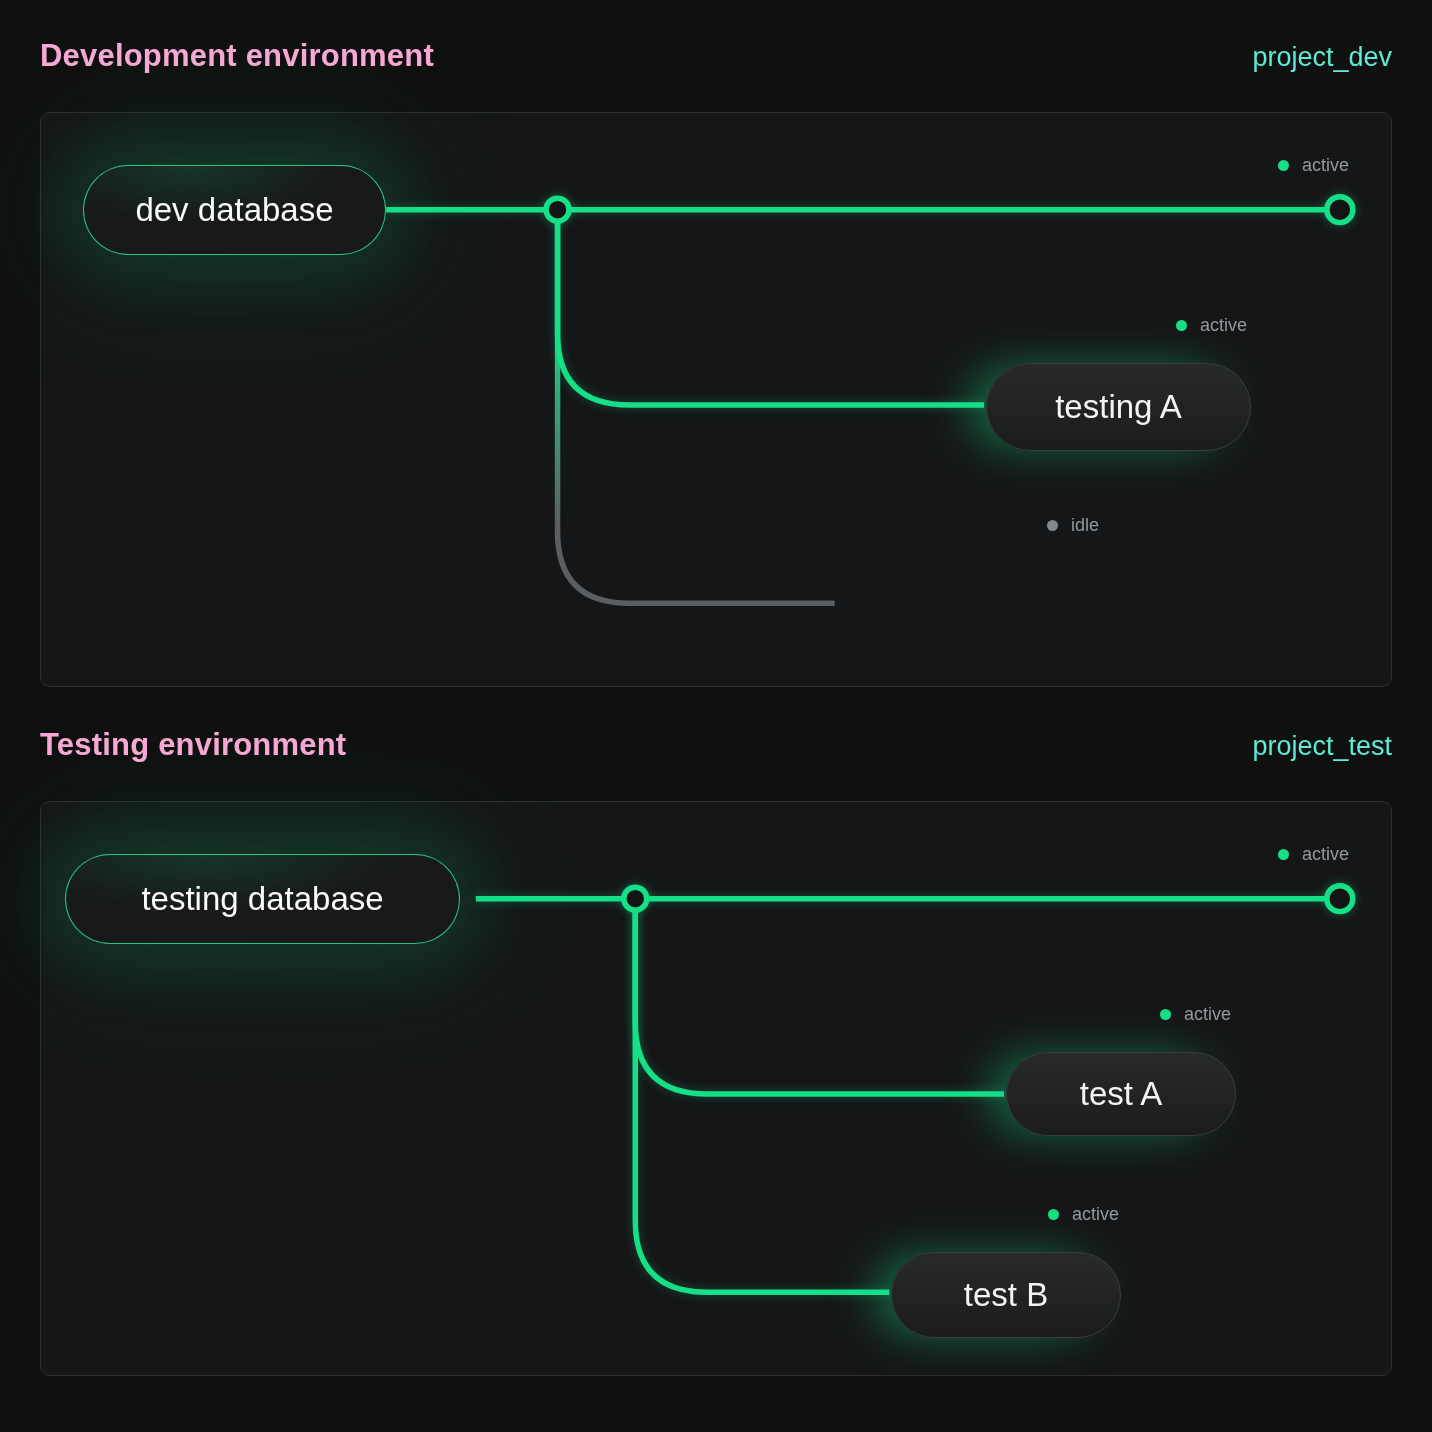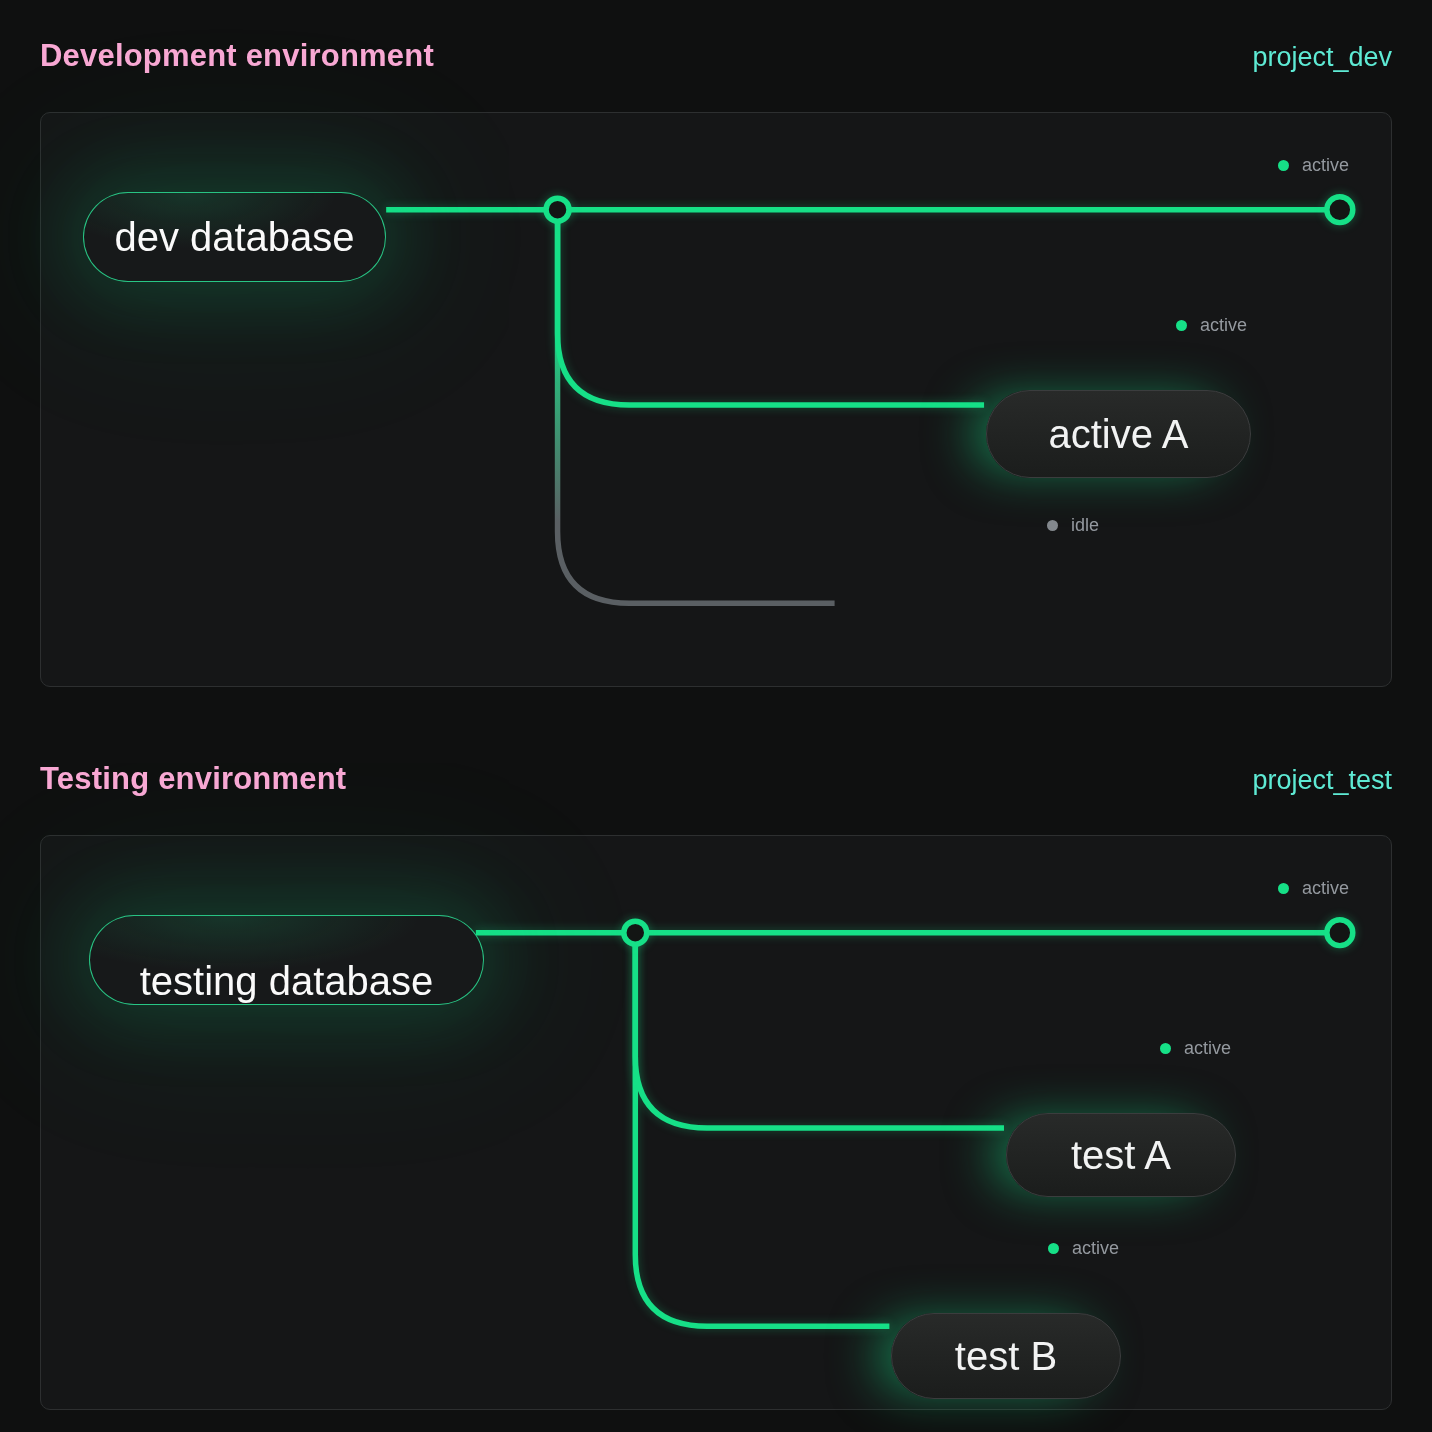--- a/index.html
+++ b/index.html
@@ -16,34 +16,33 @@
   .env-title { font-size:31px; font-weight:700; color:#f9a8d4; letter-spacing:.2px; }
   .project-label { font-size:27px; font-weight:400; color:#5eead4; }
   .panel {
     position:relative;
     height:575px;
     margin-top:26px;
     background:#151617;
     border:1px solid #2d2f30;
     border-radius:10px;
   }
-  .env-header.second { margin-top:74px; }
+  .env-header.second { margin-top:40px; }
   .graph { position:absolute; inset:0; width:100%; height:100%; }
   .line { fill:none; stroke-width:5.5; }
   .green { stroke:var(--accent); filter:drop-shadow(0 0 5px rgba(22,224,135,.30)); }
   .node { fill:#131514; stroke:var(--accent); stroke-width:5.5; filter:drop-shadow(0 0 5px rgba(22,224,135,.35)); }
   .stop-accent { stop-color:var(--accent); }
   .stop-idle { stop-color:var(--idle-line); }
   .pill {
     position:absolute;
     display:flex; align-items:center; justify-content:center;
     border-radius:50px;
-    font-size:40px;
+    font-size:33px;
     white-space:nowrap;
-    margin-top:27px;
   }
   .pill.root {
     background:
       radial-gradient(ellipse 70% 90% at 35% 0%, rgba(22,224,135,.14), rgba(22,224,135,0) 70%),
       #17191a;
     border:1.5px solid rgba(44,226,150,.85);
     color:#fafafa;
     box-shadow:0 0 70px 16px rgba(22,224,135,.15), 0 0 150px 55px rgba(22,224,135,.06);
   }
   .pill.branch {
@@ -96,21 +95,21 @@
   <div class="status" style="right:42px; top:42px;">
     <span class="dot"></span>
     <span>active</span>
   </div>
 
   <div class="status" style="right:144px; top:202px;">
     <span class="dot"></span>
     <span>active</span>
   </div>
   <div class="pill branch glow" style="left:945px; top:250px; width:265px; height:88px;">
-    <span>active A</span>
+    <span>testing A</span>
   </div>
 
   <div class="status idle" style="right:292px; top:402px;">
     <span class="dot"></span>
     <span>idle</span>
   </div>
 </div>
 
 <header class="env-header second">
   <h2 class="env-title">Testing environment</h2>
@@ -119,21 +118,21 @@
 
 <div class="panel">
   <svg class="graph" viewBox="0 0 1352 575" aria-hidden="true">
     <path class="line green" d="M595 97 V420 Q595 492 667 492 H850"></path>
     <path class="line green" d="M595 97 V221 Q595 293 667 293 H965"></path>
     <path class="line green" d="M435 97 H1302"></path>
     <circle class="node" cx="595" cy="97" r="11.5"></circle>
     <circle class="node" cx="1302" cy="97" r="13"></circle>
   </svg>
 
-  <div class="pill root" style="left:48px; top:52px; width:395px; height:90px;align-items:flex-end;">
+  <div class="pill root" style="left:24px; top:52px; width:395px; height:90px;">
     <span>testing database</span>
   </div>
 
   <div class="status" style="right:42px; top:42px;">
     <span class="dot"></span>
     <span>active</span>
   </div>
 
   <div class="status" style="right:160px; top:202px;">
     <span class="dot"></span>

